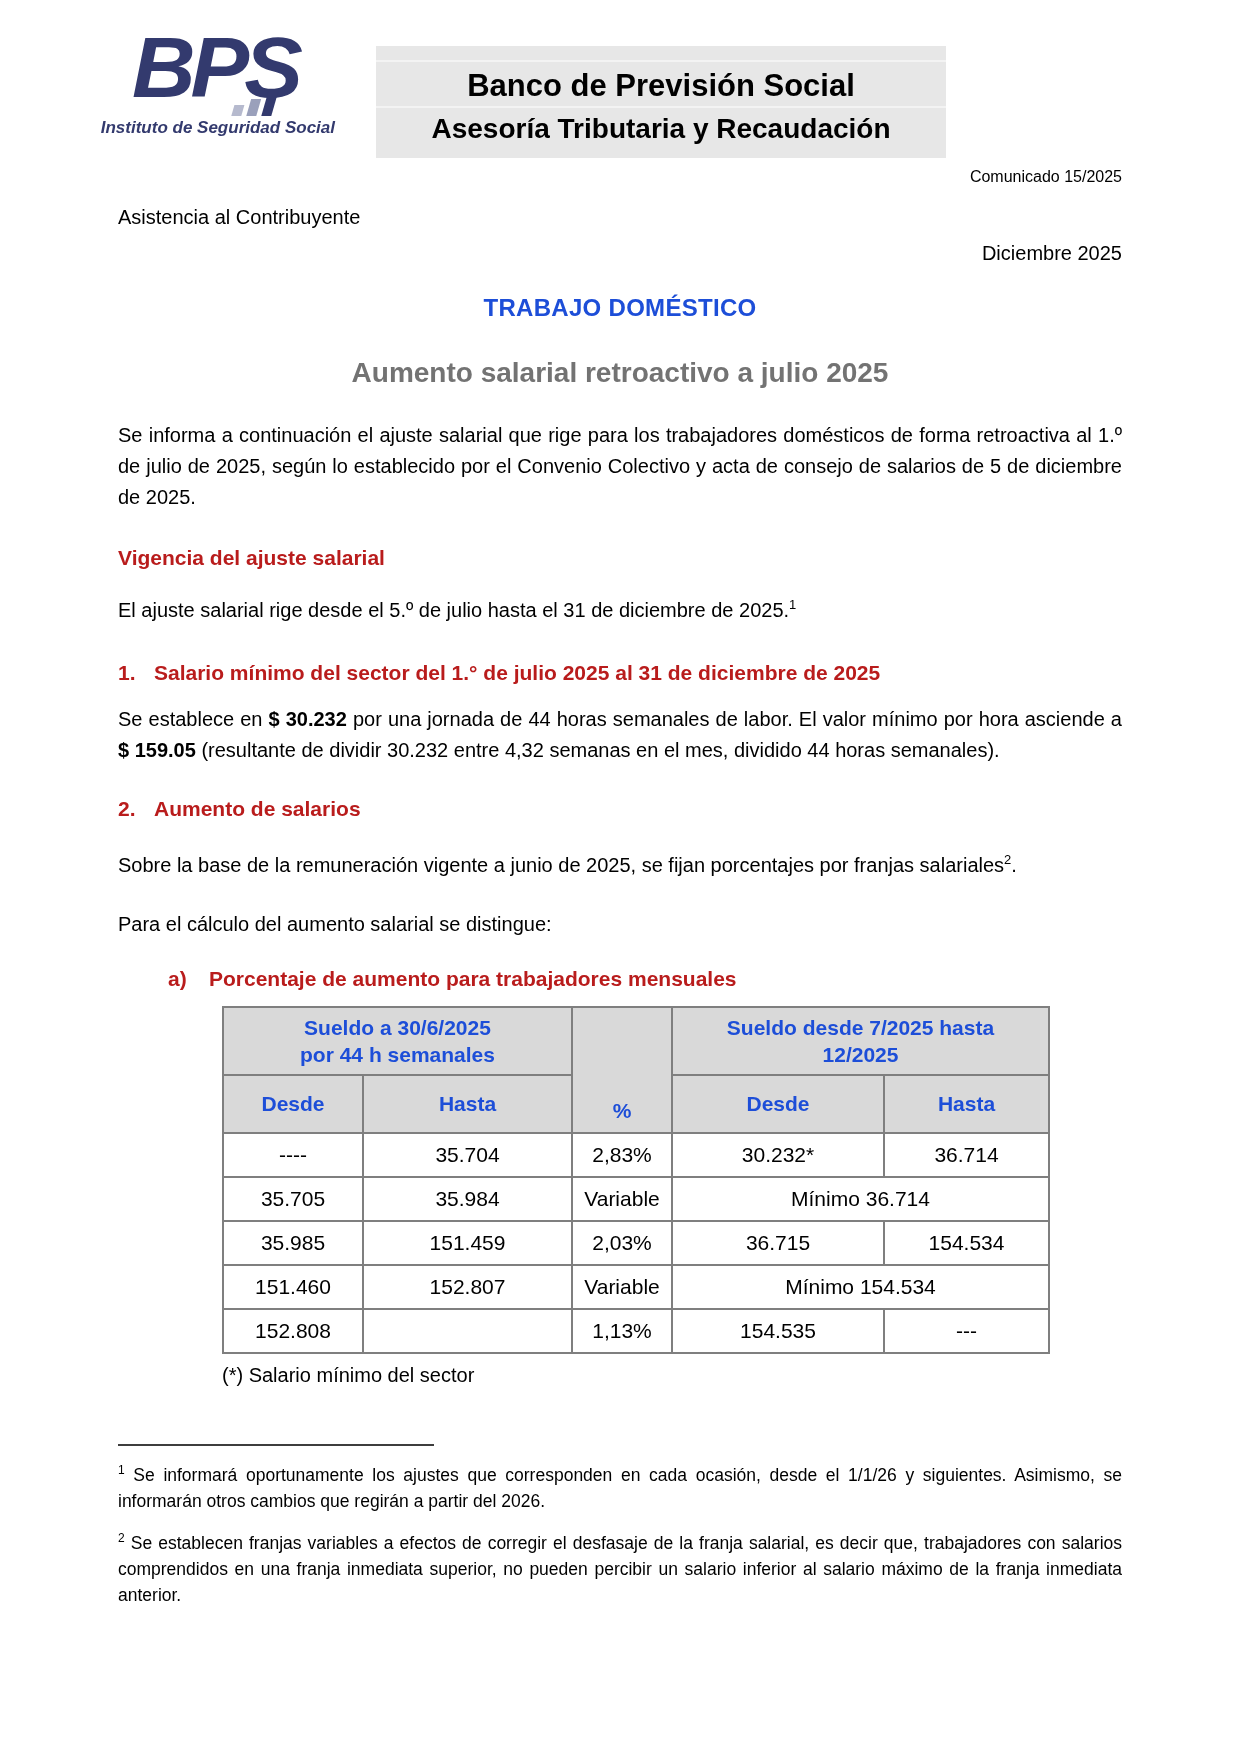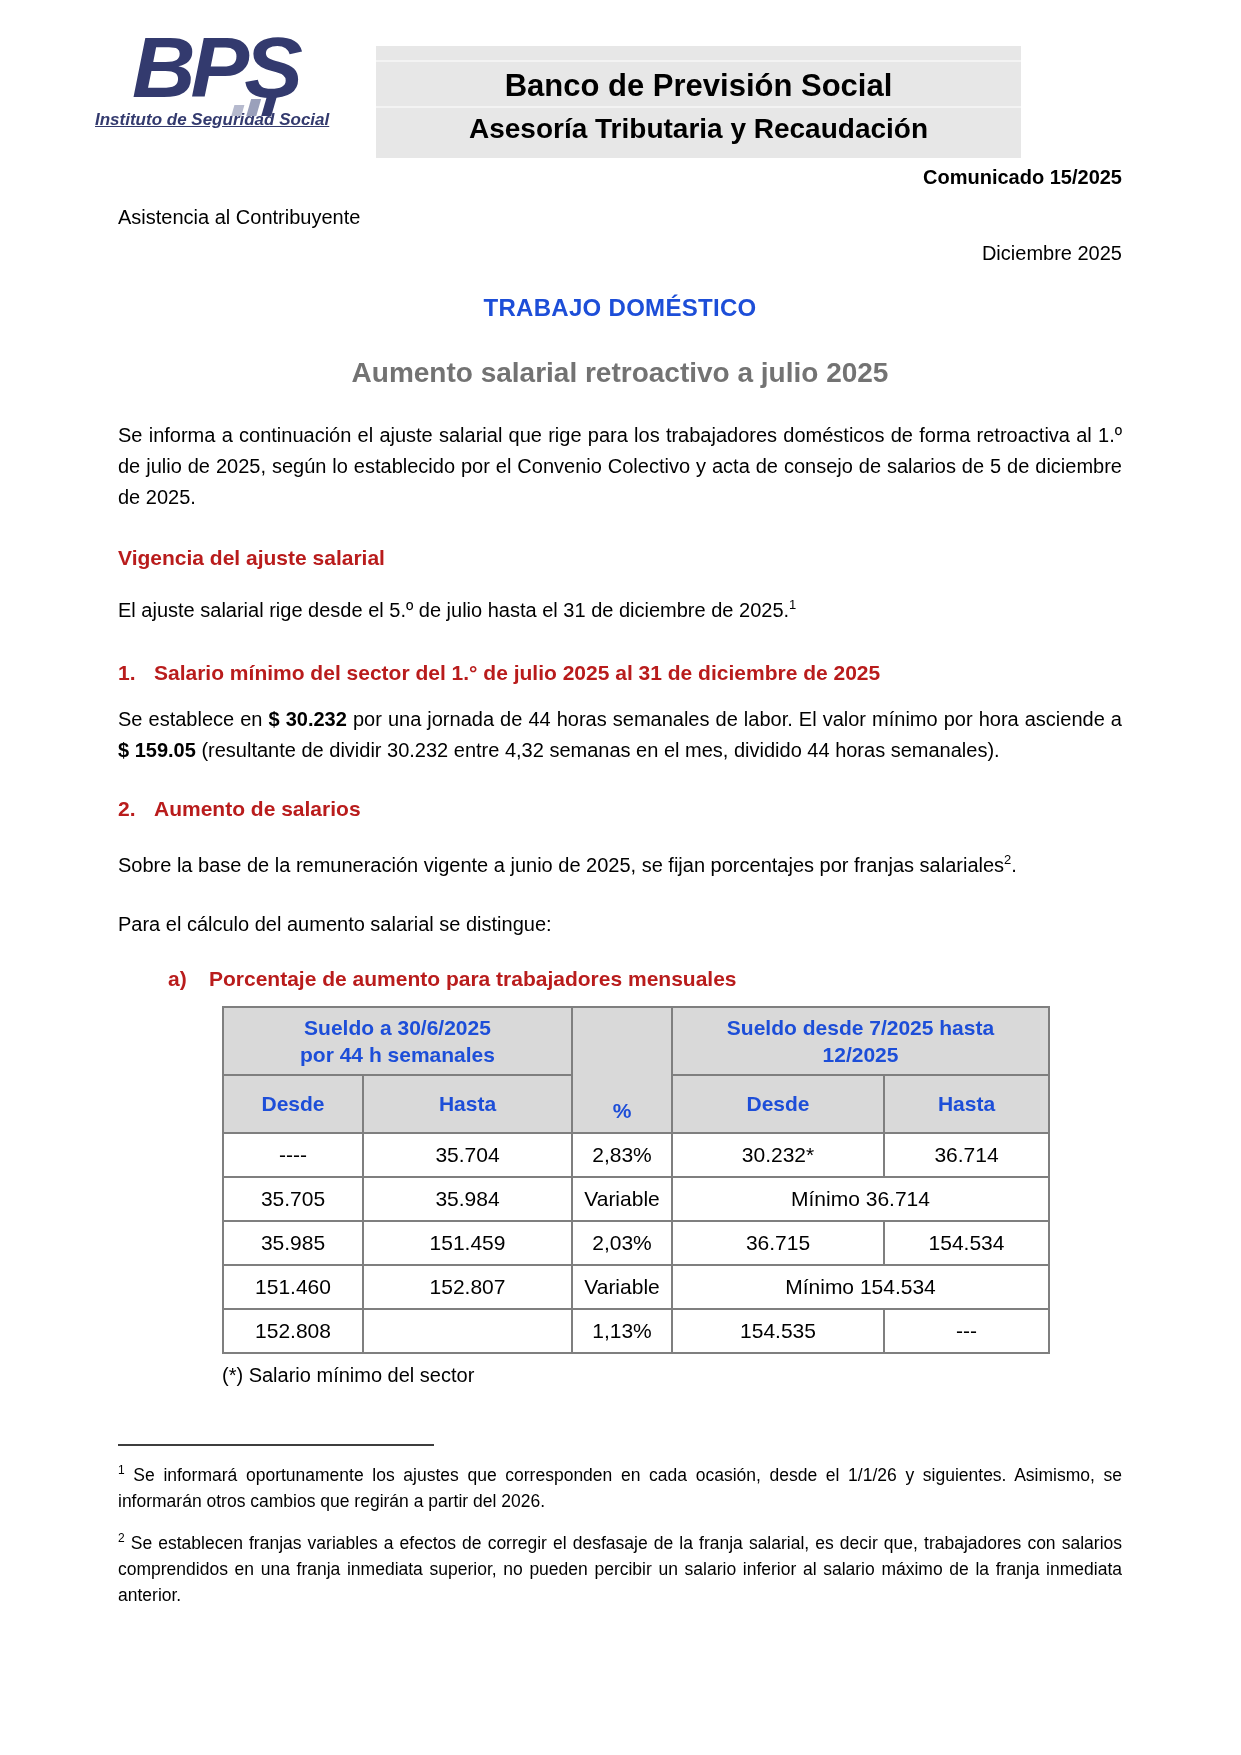--- a/index.html
+++ b/index.html
@@ -18,39 +18,39 @@
   }
   .logo-bars {
     position:absolute; left:140px; top:64px; width:52px; height:26px;
     display:flex; align-items:flex-end; gap:5px; transform:skewX(-16deg);
   }
   .logo-bars i { display:block; width:10px; }
   .logo-bars .b1 { height:11px; background:#b6bace; }
   .logo-bars .b2 { height:17px; background:#9aa0bb; }
   .logo-bars .b3 { height:25px; background:#333a6e; }
   .logo-tagline {
-    font-size:17px; font-weight:bold; font-style:italic;
-    text-align:left; white-space:nowrap;text-decoration:underline;
+    margin-top:8px; font-size:17px; font-weight:bold; font-style:italic;
+    text-align:right; white-space:nowrap;
   }
   .header-box {
-    position:absolute; left:376px; top:46px; width:645px; height:112px;
+    position:absolute; left:376px; top:46px; width:570px; height:112px;
     background:#e7e7e7; display:flex; flex-direction:column;
     justify-content:flex-end; padding-bottom:8px; text-align:center;
   }
   .header-box .hb1 {
     border-top:2px solid #f3f3f3; padding-top:4px;
     font-size:31px; font-weight:bold; line-height:40px; color:#000;
   }
   .header-box .hb2 {
     border-top:2px solid #f3f3f3;
     font-size:28px; font-weight:bold; line-height:42px; color:#000;
   }
   
   .content { padding:0 119px 0 118px; }
-  .meta-comunicado { margin-top:6px; text-align:right; font-size:20px; font-weight:bold; line-height:26px; }
+  .meta-comunicado { margin-top:6px; text-align:right; font-size:16px; font-weight:normal; line-height:26px; }
   .meta-office { margin-top:14px; font-size:20px; line-height:26px; }
   .meta-date { margin-top:10px; text-align:right; font-size:20px; line-height:26px; }
   .title-main {
     margin-top:28px; text-align:center; color:#1d4ed8;
     font-size:24px; font-weight:bold; line-height:28px; letter-spacing:0.3px;
   }
   .title-sub {
     margin-top:34px; text-align:center; color:#737373;
     font-size:28px; font-weight:bold; line-height:34px;
   }

